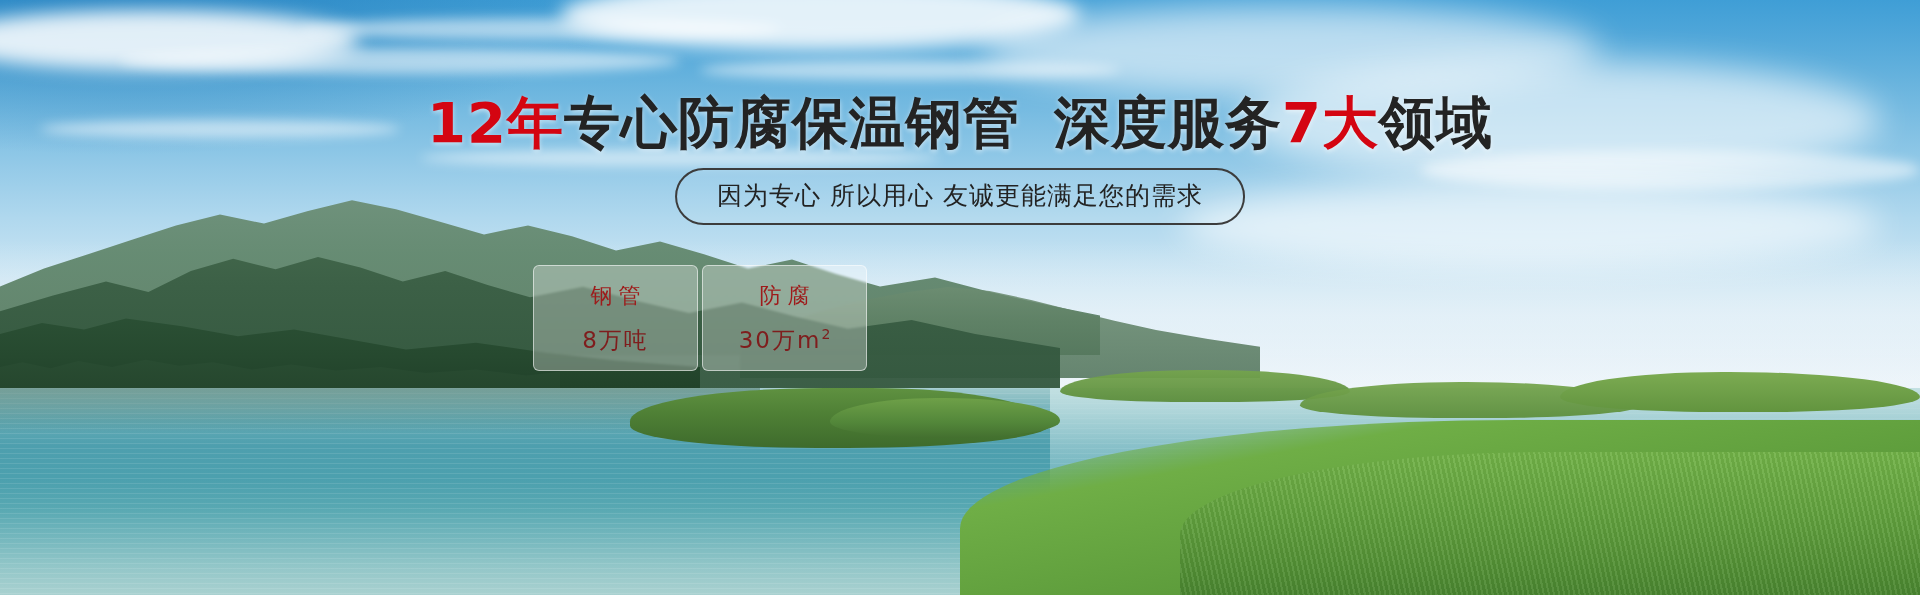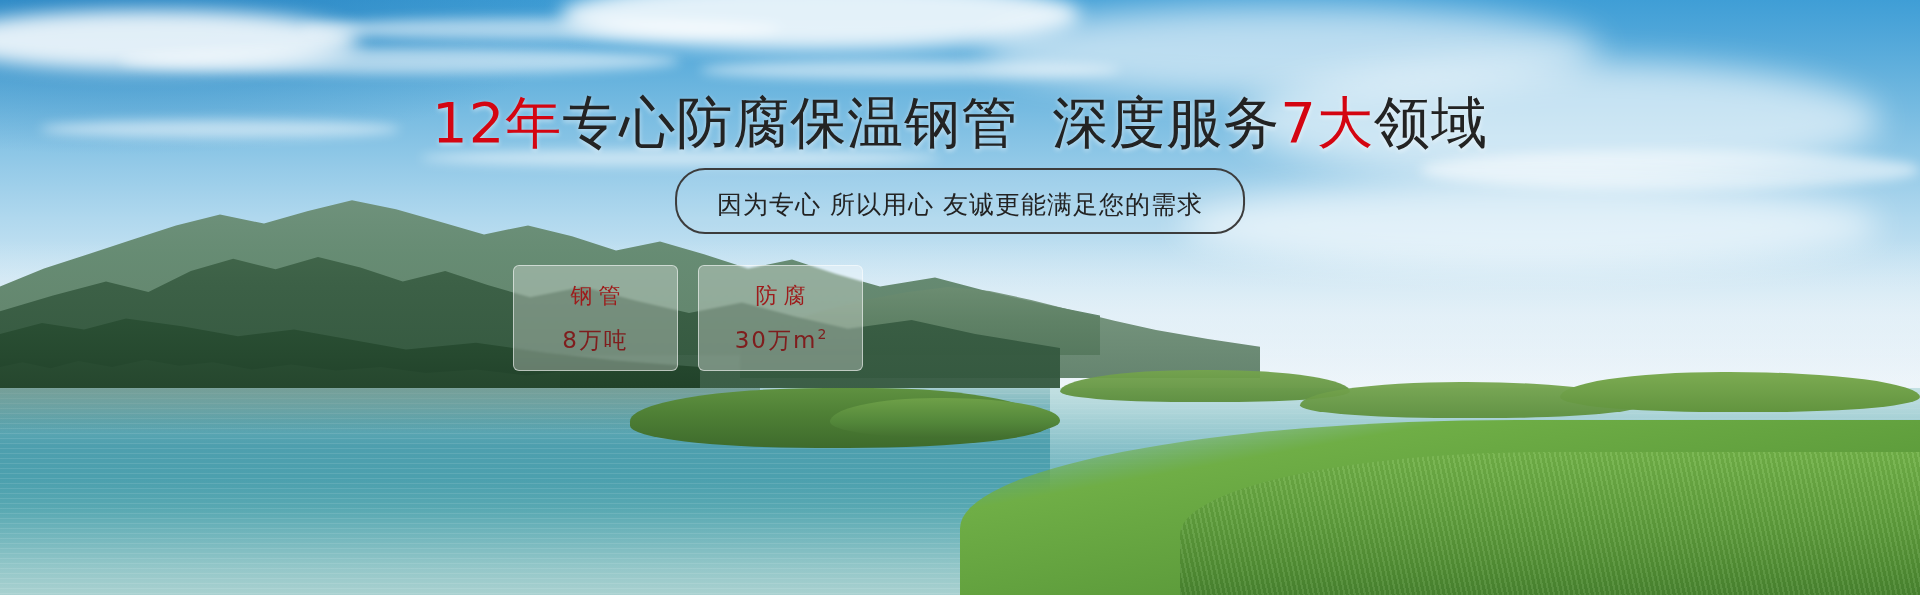--- a/index.html
+++ b/index.html
@@ -140,43 +140,43 @@
     background:repeating-linear-gradient(78deg,
       rgba(255,255,255,.07) 0px, rgba(255,255,255,.07) 2px,
       rgba(0,0,0,.05) 2px, rgba(0,0,0,.05) 5px);
     border-radius:50% 0 0 0 / 58% 0 0 0;
   }
 
   
   .headline {
     position:absolute; left:0; top:86px; width:1920px;
     text-align:center; white-space:nowrap;
-    font-size:56px; font-weight:normal; letter-spacing:1px;
+    font-size:56px; font-weight:bold; letter-spacing:1px;
     font-family:"DejaVu Sans","Liberation Sans",sans-serif;
     text-shadow:0 2px 5px rgba(255,255,255,.55);
   }
   .hl-red { color:#d40511; }
   .hl-dark { color:#232323; }
   .hl-gap { display:inline-block; width:34px; }
 
   .subtitle-pill {
     position:absolute; left:50%; top:168px; transform:translateX(-50%);
-    padding:18px 40px 11px;
+    padding:9px 40px 11px;
     border:2px solid #3c3c3c;
     border-radius:30px;
     font-size:25px; color:#232323; letter-spacing:1px;
     white-space:nowrap;
     font-family:"DejaVu Sans","Liberation Sans",sans-serif;
     background:rgba(255,255,255,.05);
   }
 
   
   .cards {
-    position:absolute; left:513px; top:265px;
-    display:flex; gap:20px;
+    position:absolute; left:533px; top:265px;
+    display:flex; gap:4px;
   }
   .card {
     width:165px; height:106px;
     background:rgba(255,255,255,.30);
     border:1px solid rgba(255,255,255,.55);
     border-radius:6px;
     display:flex; flex-direction:column;
     align-items:center; justify-content:center;
     backdrop-filter:blur(1px);
   }

